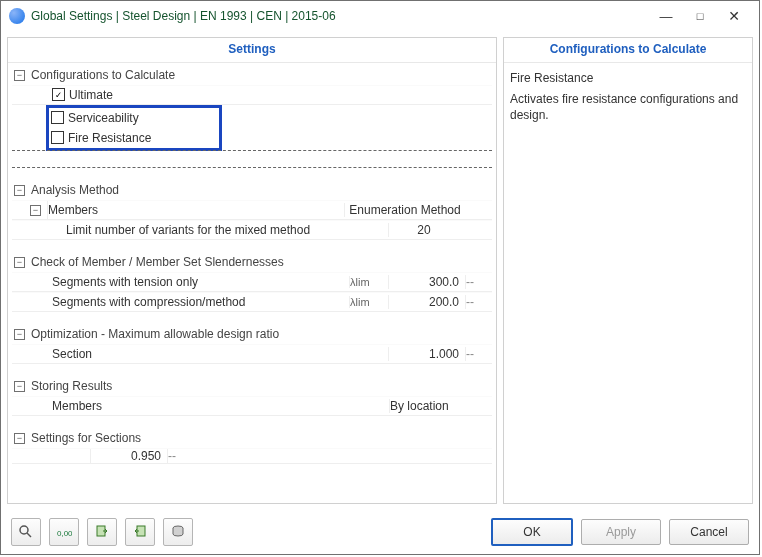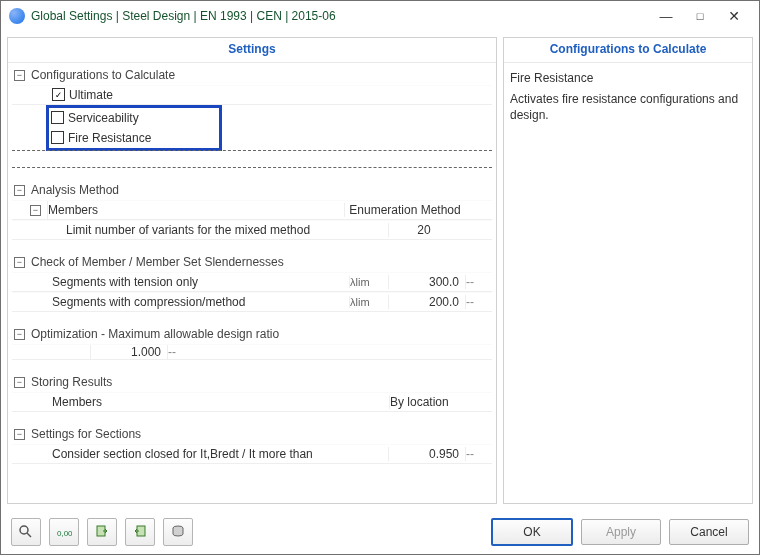--- a/index.html
+++ b/index.html
@@ -278,20 +278,23 @@
             <div class="col-unit">--</div>
           </div>
 
           <div class="spacer16"></div>
 
           <div class="group-head indent-0">
             <span class="exp">−</span>
             <span>Optimization - Maximum allowable design ratio</span>
           </div>
           <div class="row indent-2 grid-line val-sep">
+            <div class="label">
+                <span>Section</span>
+              </div>
             <div class="col-param"></div>
             <div class="col-val">1.000</div>
             <div class="col-unit">--</div>
           </div>
 
           <div class="spacer16"></div>
 
           <div class="group-head indent-0">
             <span class="exp">−</span>
             <span>Storing Results</span>
@@ -304,23 +307,20 @@
             <div class="col-val" style="width:96px; text-align:left;">By location</div>
           </div>
 
           <div class="spacer16"></div>
 
           <div class="group-head indent-0">
             <span class="exp">−</span>
             <span>Settings for Sections</span>
           </div>
           <div class="row indent-2 grid-line val-sep">
-            <div class="label">
-                <span>Consider section closed for It,Bredt / It more than</span>
-              </div>
             <div class="col-param"></div>
             <div class="col-val">0.950</div>
             <div class="col-unit">--</div>
           </div>
 
         </div>
       </div>
 
       <div class="panel right">
         <div class="panel-title">Configurations to Calculate</div>

